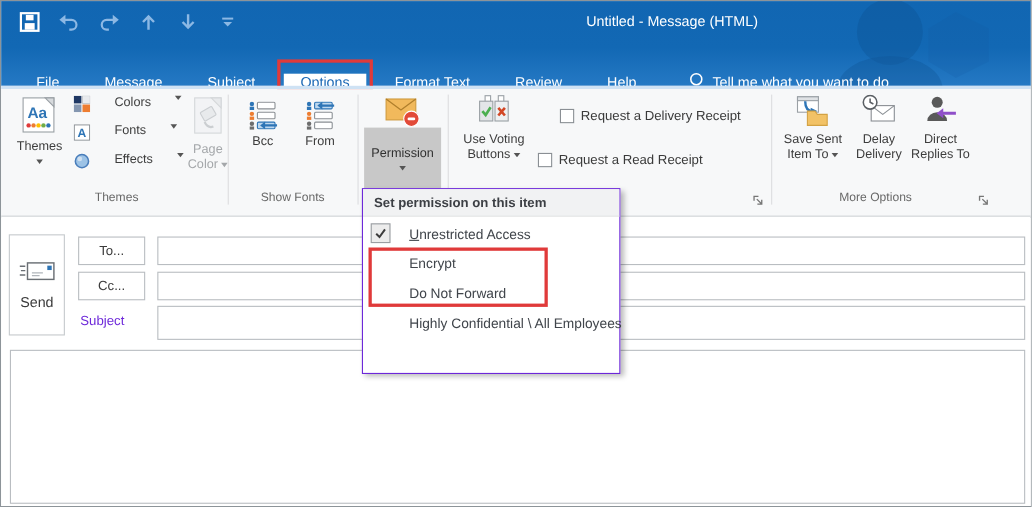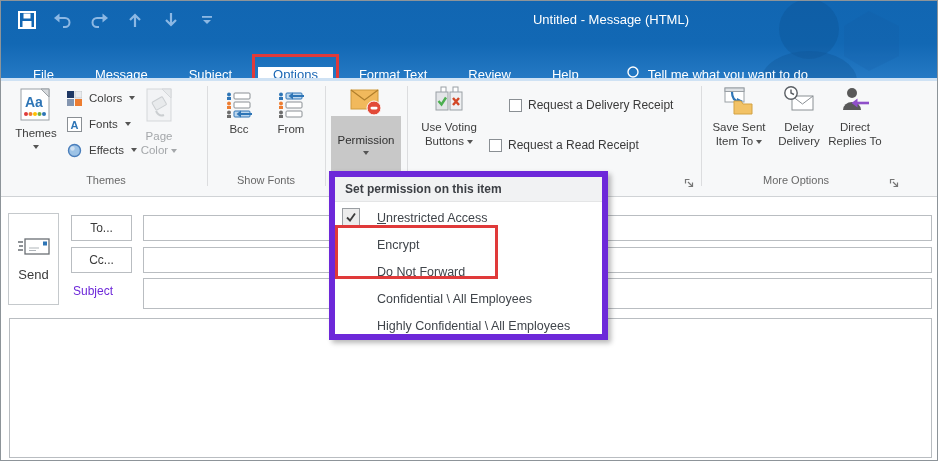--- a/index.html
+++ b/index.html
@@ -20,41 +20,41 @@
   .tab.active{background:#fff;color:var(--active-tab-text,#1a67b5);}
   .red-frame-tab{position:absolute;left:-6px;right:-6px;top:-13px;bottom:0;border:3px solid var(--highlight-red,#e03a3a);pointer-events:none;}
   .tellme{display:flex;align-items:center;gap:8px;color:#fff;font-size:13px;margin-left:22px;padding:0 10px;white-space:nowrap;}
 
   .tab-strip-bottom{position:absolute;left:0;top:77px;width:938px;height:3px;background:#cfe2f4;}
 
   
   .ribbon{position:absolute;left:0;top:80px;width:938px;height:116px;background:#f7f8f9;border-bottom:1px solid #d0d3d6;}
   .rbtn{display:flex;flex-direction:column;align-items:center;color:#3d3d3d;font-size:11.5px;line-height:1.25;text-align:center;cursor:default;}
   .rbtn .lbl{margin-top:4px;}
-  .small-btn{display:flex;align-items:center;gap:7px;font-size:11.5px;color:#3d3d3d;height:22px;cursor:default;white-space:nowrap;}
+  .small-btn{display:flex;align-items:flex-start;gap:22px;font-size:11.5px;color:#3d3d3d;height:22px;cursor:default;white-space:nowrap;}
   .group-label{position:absolute;top:93px;font-size:11px;color:#686868;text-align:center;}
   .vsep{position:absolute;top:5px;height:100px;width:1px;background:#dcdddf;}
   .caret{display:inline-block;width:0;height:0;border-left:3.5px solid transparent;border-right:3.5px solid transparent;border-top:4px solid #555;vertical-align:middle;}
   .disabled{color:#a4a7aa;}
   .checkrow{position:absolute;display:flex;align-items:center;gap:6px;font-size:12px;color:#3a3a3a;white-space:nowrap;}
   .cb{width:13px;height:13px;background:#fff;border:1px solid #8a8f94;}
   .launcher{position:absolute;width:12px;height:12px;cursor:default;}
   .perm-btn{position:absolute;left:330px;top:3px;width:70px;height:88px;display:flex;flex-direction:column;align-items:center;}
   .perm-label-zone{width:100%;flex:1;background:#c8c8c8;display:flex;flex-direction:column;align-items:center;justify-content:center;gap:5px;font-size:11.5px;color:#303030;}
 
   
   .compose{position:absolute;left:0;top:197px;width:938px;height:264px;background:#fff;}
   .send-btn{position:absolute;left:7px;top:15px;width:51px;height:92px;border:1px solid #c5c9cc;background:#fff;display:flex;flex-direction:column;align-items:center;justify-content:center;gap:9px;font-size:13px;color:#3b3b3b;}
   .field-btn{position:absolute;left:70px;width:61px;height:26px;border:1px solid #b9bdc1;background:#fff;display:flex;align-items:center;justify-content:center;font-size:12px;color:#3b3b3b;}
   .field{position:absolute;left:142px;width:789px;border:1px solid #b9bdc1;background:#fff;}
   .subject-lbl{position:absolute;left:72px;top:86px;font-size:12px;color:#6d28d9;}
   .body-box{position:absolute;left:8px;top:120px;width:923px;height:140px;border:1px solid #b9bdc1;background:#fff;}
 
   
-  .menu{position:absolute;left:328px;top:170px;width:279px;height:169px;background:#fff;border:6px solid #6d28d9;box-shadow:3px 3px 5px rgba(0,0,0,.28);z-index:40;}
+  .menu{position:absolute;left:328px;top:170px;width:235px;height:169px;background:#fff;border:1px solid #6d28d9;box-shadow:3px 3px 5px rgba(0,0,0,.28);z-index:40;}
   .menu-header{height:25px;background:#f1f2f3;border-bottom:1px solid #e4e5e6;display:flex;align-items:center;padding:0 10px;font-size:12px;font-weight:bold;color:#3c3f44;}
   .menu-item{height:27px;display:flex;align-items:center;padding-left:42px;font-size:12.5px;color:#40454b;position:relative;cursor:default;white-space:nowrap;}
   .menu-check{position:absolute;left:7px;top:4px;width:18px;height:18px;background:#ececec;border:1px solid #9a9ea2;display:flex;align-items:center;justify-content:center;}
   .u{text-decoration:underline;}
 
   .red-frame-menu{position:absolute;left:334px;top:224px;width:163px;height:54px;border:3px solid var(--highlight-red,#e03a3a);z-index:60;pointer-events:none;}
 </style>
 </head>
 <body>
 
@@ -166,21 +166,21 @@
     </div>
     <div class="small-btn abs" style="left:66px;top:58px;">
       <svg width="15" height="15">
         <circle cx="7.5" cy="7.5" r="6" fill="#9dc3e6" stroke="#4a7ebb" stroke-width="1.4"></circle>
         <circle cx="5.5" cy="5.5" r="2.2" fill="#cfe0f1"></circle>
       </svg>
       <span>Effects</span>
       <span class="caret"></span>
     </div>
 
-    <div class="rbtn abs disabled" style="left:130px;top:3px;width:56px;height:86px;text-align:right;">
+    <div class="rbtn abs disabled" style="left:160px;top:3px;width:56px;height:86px;text-align:right;">
       <svg width="36" height="38" style="margin-top:3px;opacity:.55;">
         <rect x="6" y="2" width="24" height="32" fill="#eef0f2" stroke="#b9bdc1"></rect>
         <polygon points="30,2 30,11 21,2" fill="#dcdfe2" stroke="#b9bdc1"></polygon>
         <rect x="12" y="12" width="12" height="9" rx="1" fill="#dcdfe2" stroke="#a8adb2" transform="rotate(-30 18 16)"></rect>
         <path d="M15 24 q3 6 8 4" stroke="#a8adb2" fill="none" stroke-width="2"></path>
       </svg>
       <span class="lbl">Page</span>
       <span><span>Color</span> <span class="caret" style="border-top-color:#a4a7aa;"></span></span>
     </div>
     <div class="group-label" style="left:8px;width:194px;">Themes</div>
@@ -328,19 +328,18 @@
     <div class="menu-item">
       <span class="menu-check">
         <svg width="12" height="12">
             <path d="M2 6.5 L5 9.5 L10 2.5" fill="none" stroke="#3c3c3c" stroke-width="1.8"></path>
           </svg>
       </span>
       <span><span class="u">U</span><span>nrestricted Access</span></span>
     </div>
     <div class="menu-item">Encrypt</div>
     <div class="menu-item">Do Not Forward</div>
-    <div class="menu-item">Confidential \ All Employees</div>
     <div class="menu-item">Highly Confidential \ All Employees</div>
   </div>
 
   <div class="red-frame-menu"></div>
 
 </div>
 
 </body></html>

